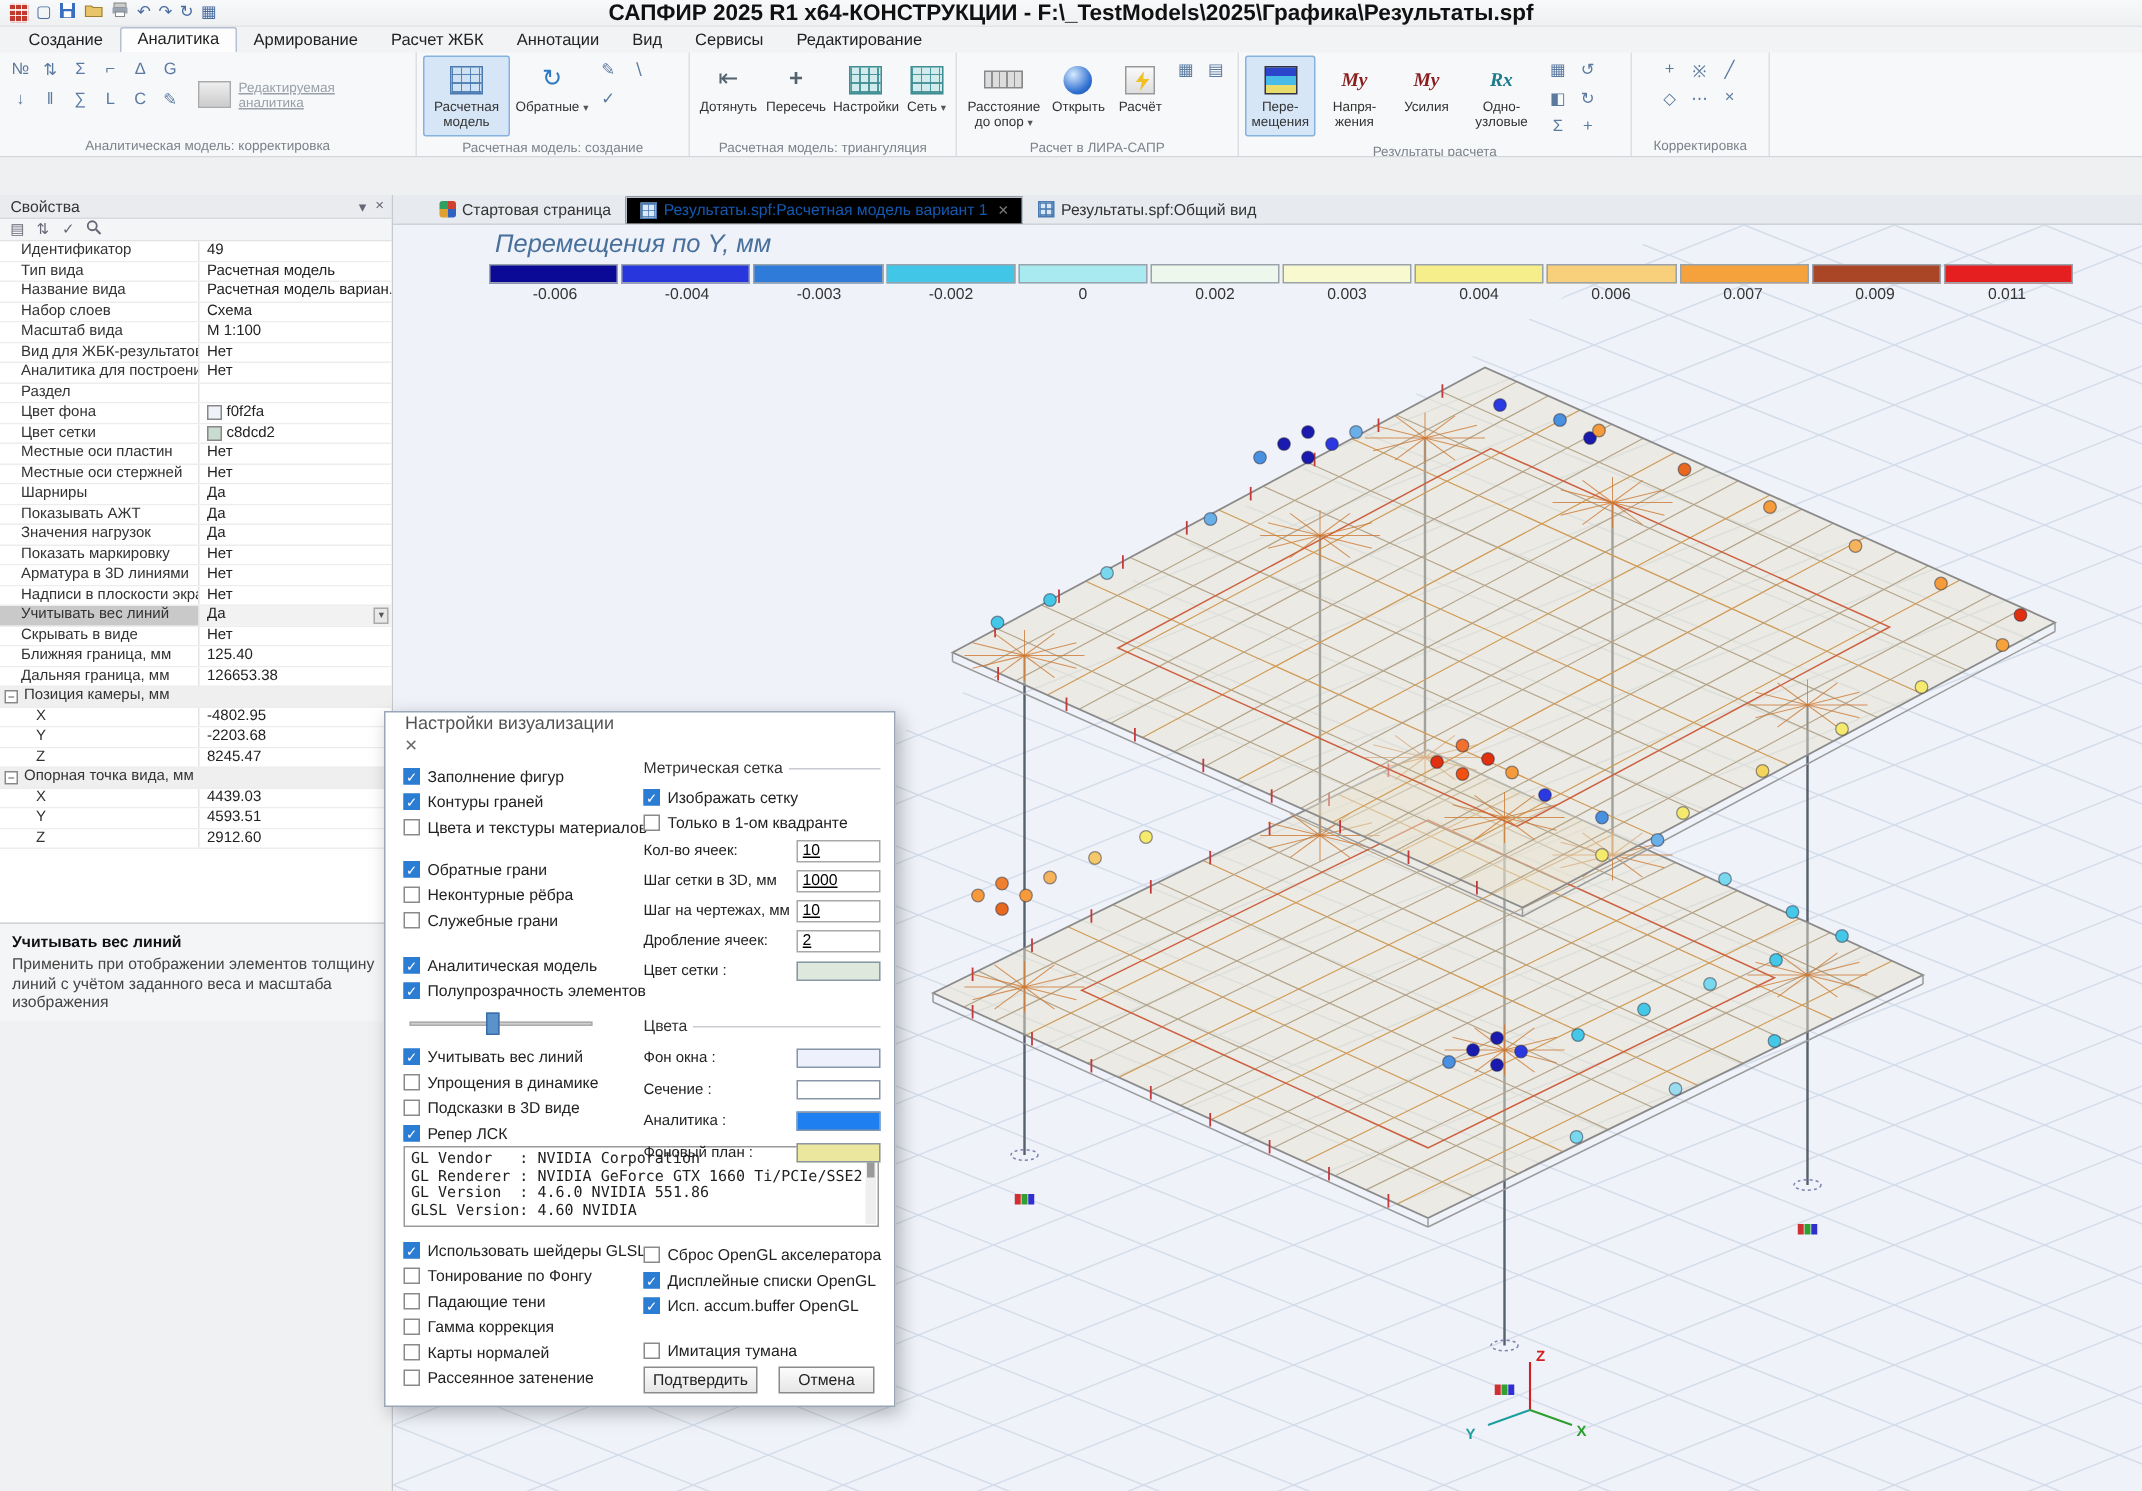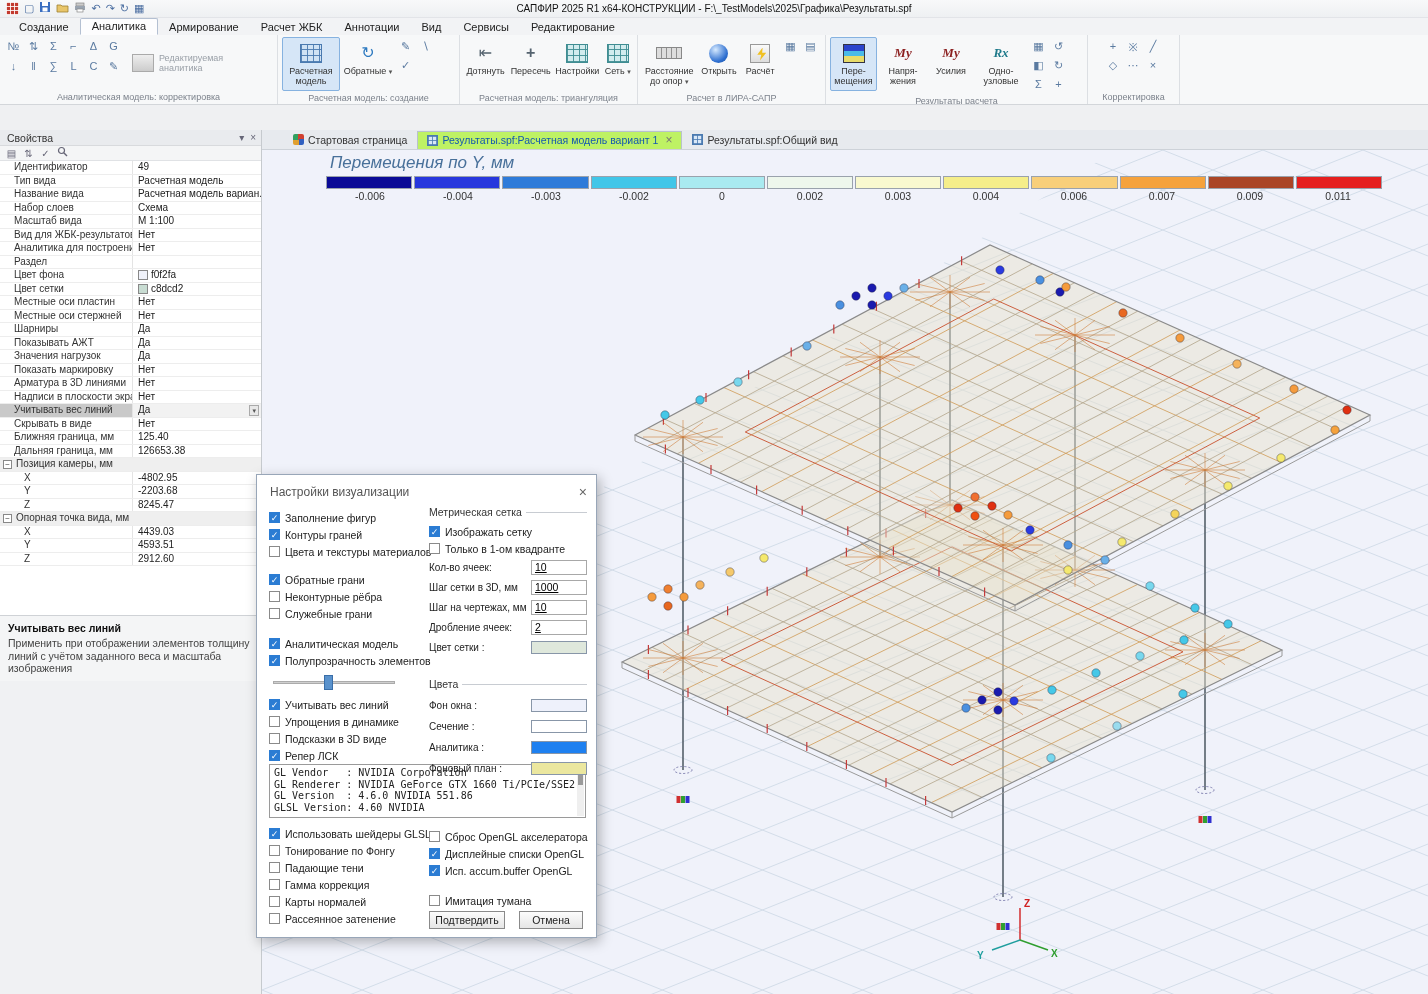--- a/index.html
+++ b/index.html
@@ -8,21 +8,21 @@
   .app{position:relative;width:1428px;height:994px;background:#f2f3f5;}
 
   
   .titlebar{height:18px;background:linear-gradient(#f8f9fa,#eef0f2);display:flex;align-items:center;
     padding:0 6px;position:relative;border-bottom:1px solid #e2e4e8;}
   .qat{display:flex;align-items:center;gap:5px;}
   .app-logo{width:13px;height:13px;background:
     repeating-linear-gradient(90deg,rgba(255,255,255,.85) 0 1px,transparent 1px 4px),
     repeating-linear-gradient(0deg,rgba(255,255,255,.85) 0 1px,transparent 1px 4px),#c23a2e;border-radius:2px;}
   .qicon{font-size:11px;line-height:13px;color:#4a6da0;display:inline-block;}
-  .win-title{position:absolute;left:0;right:0;text-align:center;font-size:10px;font-weight:400;color:#111;pointer-events:none;}
+  .win-title{position:absolute;left:0;right:0;text-align:center;font-size:15px;font-weight:700;color:#111;pointer-events:none;}
 
   
   .menubar{height:17px;background:#f2f3f5;display:flex;align-items:flex-end;padding-left:8px;}
   .mtab{padding:1px 11px 2px;font-size:11px;color:#222;cursor:default;}
   .mtab.active{background:#fdfdfe;border:1px solid #b4c0d2;border-bottom-color:#fdfdfe;border-radius:2px 2px 0 0;}
 
   
   .ribbon{height:70px;background:#f7f8f9;border-bottom:1px solid #d3d6da;display:flex;}
   .rgroup{display:flex;flex-direction:column;border-right:1px solid #dcdfe3;flex:none;}
   .rg-content{flex:1;display:flex;align-items:flex-start;gap:2px;padding:2px 4px;}
@@ -83,42 +83,42 @@
   .prop-fill{height:48px;background:#fff;}
   .prop-desc{border-top:1px solid #cfd2d6;background:#f4f5f6;padding:6px 8px;}
   .pd-title{font-weight:700;font-size:10.5px;color:#111;margin-bottom:3px;}
   .pd-text{font-size:10.5px;color:#444;line-height:12.5px;}
   .prop-fill2{flex:1;background:#f0f1f3;}
 
   
   .main-area{flex:1;display:flex;flex-direction:column;}
   .doc-tabs{height:20px;background:#e7eaee;border-bottom:1px solid #cdd2d8;display:flex;align-items:center;padding-left:22px;gap:1px;}
   .dtab{height:18px;display:flex;align-items:center;gap:4px;padding:0 9px;font-size:10.5px;color:#333;}
-  .dtab.active{background:#bef264;border:1px solid #b8c2cc;border-bottom:none;color:#1458b0;}
+  .dtab.active{background:#000000;border:1px solid #b8c2cc;border-bottom:none;color:#1458b0;}
   .dtab-ic{flex:none;}
   .dtab-ic.pin{width:11px;height:11px;border-radius:2px;background:conic-gradient(#d04030 0 25%,#3060c0 0 50%,#e0a030 0 75%,#30a060 0);}
   .dtab-ic.grid{width:11px;height:11px;border:1px solid #4a7ab0;background:
     repeating-linear-gradient(90deg,rgba(74,122,176,.8) 0 1px,transparent 1px 4px),
     repeating-linear-gradient(0deg,rgba(74,122,176,.8) 0 1px,transparent 1px 4px),#d8e8f8;}
   .dtab-x{color:#777;font-size:12px;margin-left:3px;line-height:10px;}
   .viewport{flex:1;position:relative;overflow:hidden;}
   .viewport svg{position:absolute;left:0;top:0;pointer-events:none;}
 
   
   .legend{position:absolute;left:64px;top:3px;width:1056px;pointer-events:none;}
   .legend-title{font-style:italic;font-size:17px;color:#48709a;margin-bottom:3px;padding-left:4px;}
   .legend-bar{display:flex;gap:2px;height:13px;}
   .lseg{flex:1;border:1px solid #9aa2ac;}
   .legend-labels{display:flex;margin-top:1px;}
   .llab{flex:1;text-align:center;font-size:10.5px;color:#333;}
 
   
   .dialog{position:absolute;left:256px;top:474px;width:341px;height:464px;background:#fff;
     border:1px solid #98a6b8;box-shadow:3px 4px 12px rgba(0,0,0,.28);z-index:50;}
-  .dlg-title{height:24px;display:flex;align-items:flex-end;justify-content:space-between;padding:0 9px 0 13px;}
+  .dlg-title{height:24px;display:flex;align-items:flex-start;justify-content:space-between;padding:0 9px 0 13px;flex-direction:column;}
   .dlg-title-text{font-size:12px;color:#555;}
   .dlg-close{color:#666;font-size:14px;line-height:14px;cursor:pointer;}
   .dlg-body{position:absolute;left:0;right:0;top:24px;bottom:0;}
   .abs{position:absolute;}
   .chk-row{display:flex;align-items:center;gap:5px;height:17px;}
   .chk{width:11px;height:11px;border:1px solid #8a8a8a;background:#fff;font-size:9px;line-height:10px;text-align:center;color:#fff;flex:none;}
   .chk.on{background:#2b7cd3;border-color:#2b7cd3;}
   .chk-lb{font-size:10.5px;color:#222;white-space:nowrap;}
   .slider{height:15px;}
   .sl-track{position:absolute;left:0;right:0;top:6px;height:3px;background:#cfcfcf;border:1px solid #ababab;}
@@ -191,21 +191,21 @@
           <span class="sbtn">G</span>
           <span class="sbtn">↓</span>
           <span class="sbtn">‖</span>
           <span class="sbtn">∑</span>
           <span class="sbtn">L</span>
           <span class="sbtn">C</span>
           <span class="sbtn">✎</span>
         </div>
         <div class="rbtn-wide">
           <span class="icon-edit"></span>
-          <span class="lbl" style="white-space: pre-line;">Редактируемая
+          <span class="lbl" style="white-space: pre-line; text-decoration: underline;">Редактируемая
 аналитика</span>
         </div>
       </div>
       <div class="rg-label">Аналитическая модель: корректировка</div>
     </div>
 
     <div class="rgroup" style="width:182px">
       <div class="rg-content">
         <div class="rbtn-v active" style="width:58px">
           <span class="ic-box">

